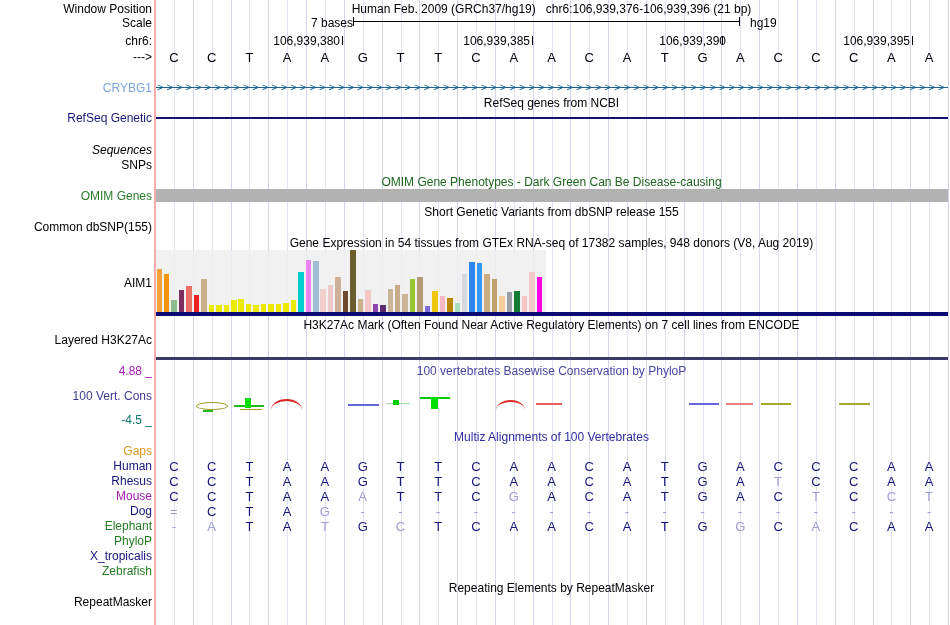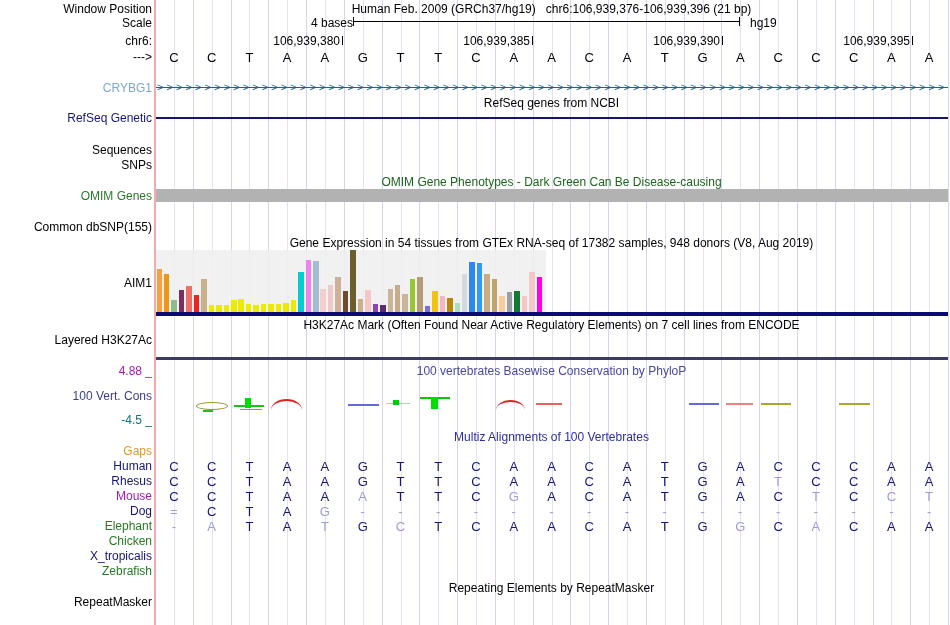--- a/index.html
+++ b/index.html
@@ -69,34 +69,34 @@
     </div>
   <div class="abs" id="pinksep" style="left:154px;top:0;width:2px;height:625px;background:#f5abab;z-index:5;"></div>
 
   <div class="lbl" style="top:2px;">Window Position</div>
   <div class="title" style="top:2px;">
     <span>Human Feb. 2009 (GRCh37/hg19)</span>&nbsp;&nbsp;
     <span>chr6:106,939,376-106,939,396 (21 bp)</span>
   </div>
 
   <div class="lbl" style="top:16px;">Scale</div>
-  <div class="abs" style="right:597px;top:16px;white-space:nowrap;z-index:2;">4 bases</div>
+  <div class="abs" style="right:597px;top:16px;white-space:nowrap;z-index:2;">7 bases</div>
   <div class="abs" style="left:353px;top:17px;width:385px;height:9px;border-left:1px solid #000;border-right:1px solid #000;z-index:2;">
     <div class="abs" style="left:0;top:4px;width:385px;height:1px;background:#000;"></div>
   </div>
   <div class="abs" style="left:750px;top:16px;z-index:2;">hg19</div>
 
   <div class="lbl" style="top:34px;">chr6:</div>
   <div id="ruler">
       <div class="rulertick" style="left: 342px; top: 36px;"></div>
       <div class="rulerlabel" style="right: 610px; top: 34px;">106,939,380</div>
       <div class="rulertick" style="left: 532px; top: 36px;"></div>
       <div class="rulerlabel" style="right: 420px; top: 34px;">106,939,385</div>
       <div class="rulertick" style="left: 722px; top: 36px;"></div>
-      <div class="rulerlabel" style="right: 230px; top: 34px;">106,939,390</div>
+      <div class="rulerlabel" style="right: 224px; top: 34px;">106,939,390</div>
       <div class="rulertick" style="left: 912px; top: 36px;"></div>
       <div class="rulerlabel" style="right: 40px; top: 34px;">106,939,395</div>
     </div>
 
   <div class="lbl" style="top:50px;">---&gt;</div>
   <div id="bases">
       <div class="baseletter" style="left: 155px; width: 37.8px; top: 50px;">C</div>
       <div class="baseletter" style="left: 192.8px; width: 37.8px; top: 50px;">C</div>
       <div class="baseletter" style="left: 230.5px; width: 37.8px; top: 50px;">T</div>
       <div class="baseletter" style="left: 268.3px; width: 37.8px; top: 50px;">A</div>
@@ -120,27 +120,28 @@
     </div>
 
   <div class="lbl" style="top:81px;color:#7aa6d9;">CRYBG1</div>
   <div class="abs" style="left:156px;top:87px;width:792px;height:1px;background:#1c648e;z-index:1;"></div>
   <div class="chev" id="chevrons">&gt;&gt;&gt;&gt;&gt;&gt;&gt;&gt;&gt;&gt;&gt;&gt;&gt;&gt;&gt;&gt;&gt;&gt;&gt;&gt;&gt;&gt;&gt;&gt;&gt;&gt;&gt;&gt;&gt;&gt;&gt;&gt;&gt;&gt;&gt;&gt;&gt;&gt;&gt;&gt;&gt;&gt;&gt;&gt;&gt;&gt;&gt;&gt;&gt;&gt;&gt;&gt;&gt;&gt;&gt;&gt;&gt;&gt;&gt;&gt;&gt;&gt;&gt;&gt;&gt;&gt;&gt;&gt;&gt;&gt;&gt;&gt;&gt;&gt;&gt;&gt;&gt;&gt;&gt;&gt;&gt;&gt;&gt;&gt;&gt;&gt;</div>
 
   <div class="title" style="top:96px;">RefSeq genes from NCBI</div>
   <div class="lbl" style="top:111px;color:#15157a;">RefSeq Genetic</div>
   <div class="abs" style="left:155px;top:117px;width:793px;height:2px;background:#14146e;z-index:2;"></div>
 
-  <div class="lbl" style="top:143px;">Sequences</div>
+  <div class="lbl" style="top:143px;font-style:italic;">Sequences</div>
   <div class="lbl" style="top:158px;margin-left:18px;">SNPs</div>
 
   <div class="title" style="top:175px;color:#1c661c;">OMIM Gene Phenotypes - Dark Green Can Be Disease-causing</div>
   <div class="lbl" style="top:189px;color:#2a7a2a;">OMIM Genes</div>
   <div class="abs" style="left:155px;top:189px;width:793px;height:13px;background:#b2b2b2;z-index:1;"></div>
 
+  <div class="title" style="top:205px;">Short Genetic Variants from dbSNP release 155</div>
   <div class="lbl" style="top:220px;">Common dbSNP(155)</div>
 
   <div class="title" style="top:236px;">Gene Expression in 54 tissues from GTEx RNA-seq of 17382 samples, 948 donors (V8, Aug 2019)</div>
   <div class="lbl" style="top:276px;">AIM1</div>
   <div class="abs" style="left:155px;top:250px;width:391px;height:62px;background:rgba(240,238,240,0.85);z-index:1;"></div>
   <div id="gtexbars">
       <div class="gtexbar" style="left: 156.5px; width: 5.6px; top: 269px; height: 43px; background: rgb(246, 161, 64);"></div>
       <div class="gtexbar" style="left: 163.9px; width: 5.6px; top: 274px; height: 38px; background: rgb(242, 150, 18);"></div>
       <div class="gtexbar" style="left: 171.4px; width: 5.6px; top: 300px; height: 12px; background: rgb(143, 188, 143);"></div>
       <div class="gtexbar" style="left: 178.8px; width: 5.6px; top: 290px; height: 22px; background: rgb(124, 47, 95);"></div>
@@ -329,21 +330,21 @@
       <div class="alnletter" style="left: 570.4px; width: 37.8px; top: 519px; color: rgb(21, 21, 122);">C</div>
       <div class="alnletter" style="left: 608.1px; width: 37.8px; top: 519px; color: rgb(21, 21, 122);">A</div>
       <div class="alnletter" style="left: 645.9px; width: 37.8px; top: 519px; color: rgb(21, 21, 122);">T</div>
       <div class="alnletter" style="left: 683.7px; width: 37.8px; top: 519px; color: rgb(21, 21, 122);">G</div>
       <div class="alnletter" style="left: 721.4px; width: 37.8px; top: 519px; color: rgb(157, 157, 214);">G</div>
       <div class="alnletter" style="left: 759.2px; width: 37.8px; top: 519px; color: rgb(21, 21, 122);">C</div>
       <div class="alnletter" style="left: 797px; width: 37.8px; top: 519px; color: rgb(157, 157, 214);">A</div>
       <div class="alnletter" style="left: 834.7px; width: 37.8px; top: 519px; color: rgb(21, 21, 122);">C</div>
       <div class="alnletter" style="left: 872.5px; width: 37.8px; top: 519px; color: rgb(21, 21, 122);">A</div>
       <div class="alnletter" style="left: 910.2px; width: 37.8px; top: 519px; color: rgb(21, 21, 122);">A</div>
-      <div class="lbl" style="top: 534px; color: rgb(37, 122, 37);">Chicken</div>
+      <div class="lbl" style="top: 534px; color: rgb(37, 122, 37);">PhyloP</div>
       <div class="lbl" style="top: 549px; color: rgb(21, 21, 122);">X_tropicalis</div>
       <div class="lbl" style="top: 564px; color: rgb(37, 122, 37);">Zebrafish</div>
     </div>
 
   <div class="title" style="top:581px;">Repeating Elements by RepeatMasker</div>
   <div class="lbl" style="top:595px;">RepeatMasker</div>
 
 </div>
 
 </body></html>

